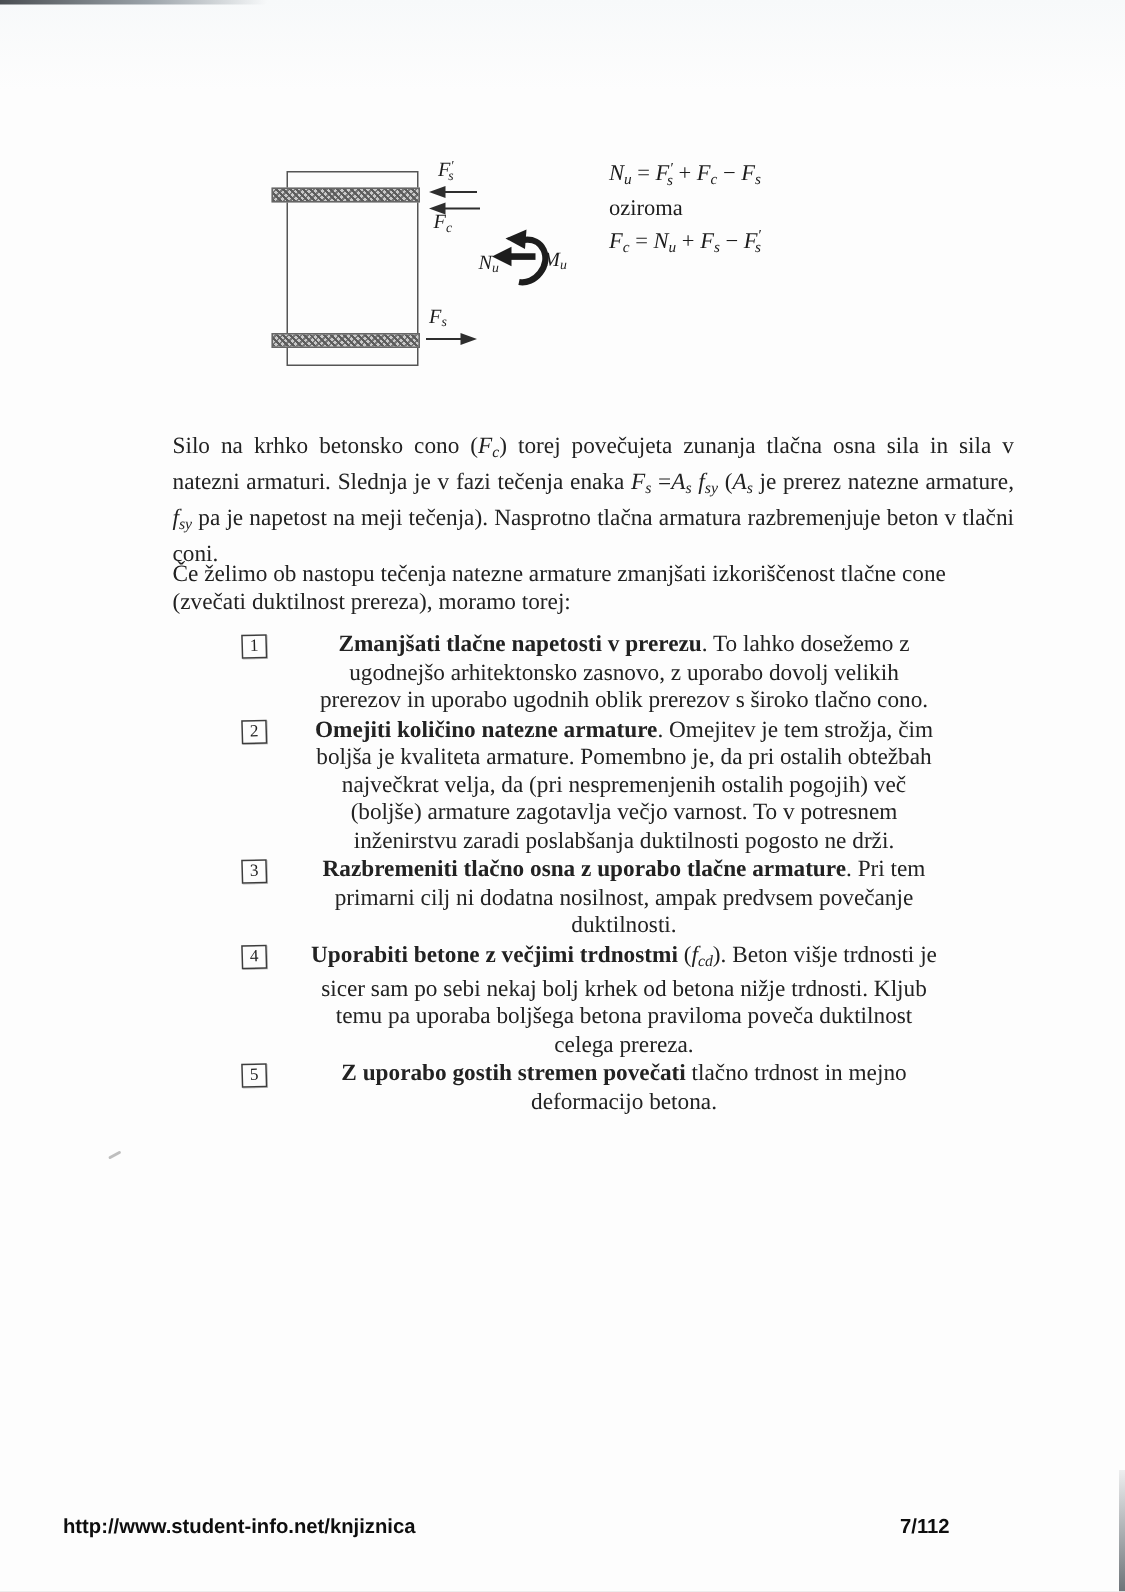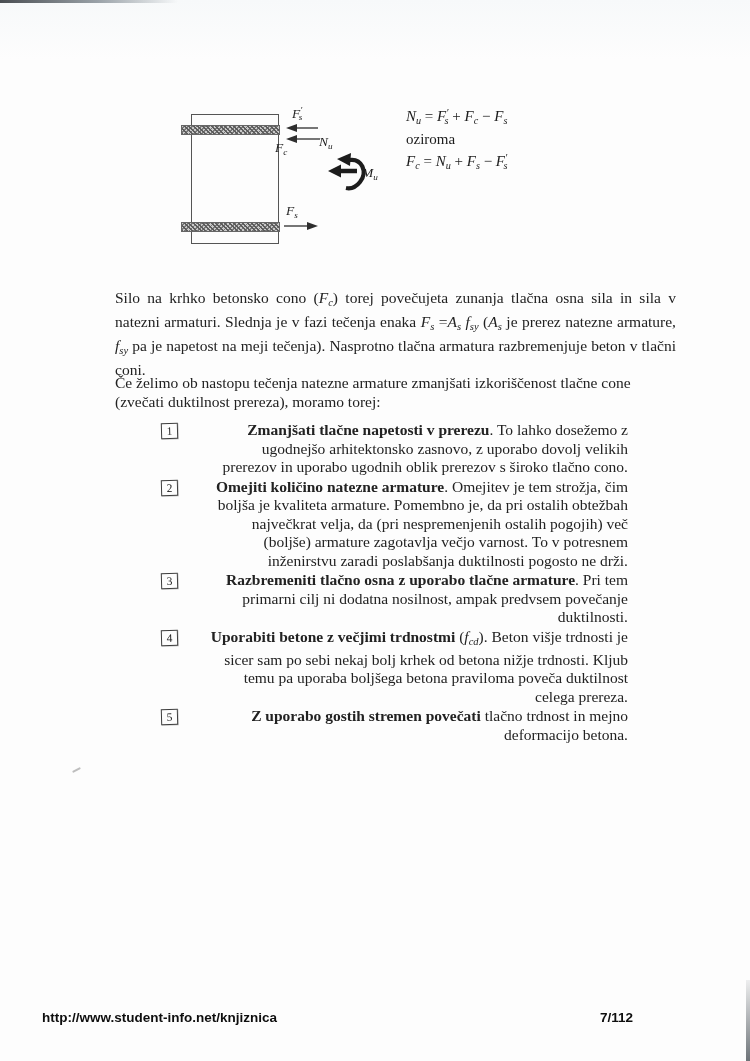--- a/index.html
+++ b/index.html
@@ -41,21 +41,21 @@
   .para{position:absolute;left:96px;width:561px;font-size:15.5px;line-height:19px;text-align:justify;margin-left:19px;}
   .para.p1{top:288px;}
   .para.p2{top:373px;text-align:left;font-family:Liberation Serif, serif;}
 
   .list{position:absolute;left:161px;top:421px;width:469px;}
   .li{display:flex;align-items:flex-start;margin-bottom:1px;}
   .numbox{flex:0 0 auto;width:15px;height:14px;border:1px solid #3d3d3d;margin-top:2px;
     display:flex;align-items:center;justify-content:center;
     font-size:11.5px;line-height:11px;color:#222;transform:rotate(-1.6deg);
     box-shadow:0.5px 0.5px 0 rgba(60,60,60,.35);background:#fdfdfd;}
-  .itext{margin-left:26px;width:424px;font-size:15.5px;line-height:18.5px;text-align:right;}
+  .itext{margin-left:26px;width:424px;font-size:15.5px;line-height:18.5px;text-align:center;}
 
   .footer-url{position:absolute;left:42px;top:1010px;
     font-family:"Liberation Sans",sans-serif;font-weight:700;font-size:13.5px;color:#0e0e0e;}
   .footer-page{position:absolute;left:600px;top:1010px;width:100px;text-align:left;
     font-family:"Liberation Sans",sans-serif;font-weight:700;font-size:13.5px;color:#0e0e0e;}
 </style>
 </head>
 <body>
 
 <div class="page">
@@ -81,22 +81,22 @@
       <polygon points="58,76 71,69.5 71,82.5" fill="#1d1d1d"></polygon>
 
       <path d="M 79,65 C 92,63 98,77 90,87 C 86.5,91.5 81,94 76,93" fill="none" stroke="#1d1d1d" stroke-width="4.2"></path>
       <polygon points="67,64 81,58 80,71" fill="#1d1d1d"></polygon>
 
       <line x1="14" y1="131" x2="38" y2="131" stroke="#2e2e2e" stroke-width="1.3"></line>
       <polygon points="48,131 37,127 37,135" fill="#2e2e2e"></polygon>
     </svg>
 
     <span class="fig-label" style="left: 292px; top: 103px; position: absolute;"><span class="sg-m">F</span><span class="sg-sup">′</span><span class="sg-mst">s</span></span>
-    <span class="fig-label" style="left: 275px; top: 141px; position: absolute; text-align: right;"><span class="sg-m">F</span><span class="sg-ms">c</span></span>
-    <span class="fig-label" style="left: 319px; top: 135px; position: absolute;"><span class="sg-m">N</span><span class="sg-ms">u</span></span>
+    <span class="fig-label" style="left: 289px; top: 141px; position: absolute; text-align: right;"><span class="sg-m">F</span><span class="sg-ms">c</span></span>
+    <span class="fig-label" style="left: 319px; top: 168px; position: absolute;"><span class="sg-m">N</span><span class="sg-ms">u</span></span>
     <span class="fig-label" style="left: 362px; top: 166px; position: absolute;"><span class="sg-m">M</span><span class="sg-ms">u</span></span>
     <span class="fig-label" style="left: 286px; top: 204px; position: absolute;"><span class="sg-m">F</span><span class="sg-ms">s</span></span>
 
     <div class="eqs">
       <div><span class="sg-m">N</span><span class="sg-ms">u</span><span> = </span><span class="sg-m">F</span><span class="sg-sup">′</span><span class="sg-mst">s</span><span> + </span><span class="sg-m">F</span><span class="sg-ms">c</span><span> − </span><span class="sg-m">F</span><span class="sg-ms">s</span></div>
       <div>oziroma</div>
       <div><span class="sg-m">F</span><span class="sg-ms">c</span><span> = </span><span class="sg-m">N</span><span class="sg-ms">u</span><span> + </span><span class="sg-m">F</span><span class="sg-ms">s</span><span> − </span><span class="sg-m">F</span><span class="sg-sup">′</span><span class="sg-mst">s</span></div>
     </div>
   </div>
 

